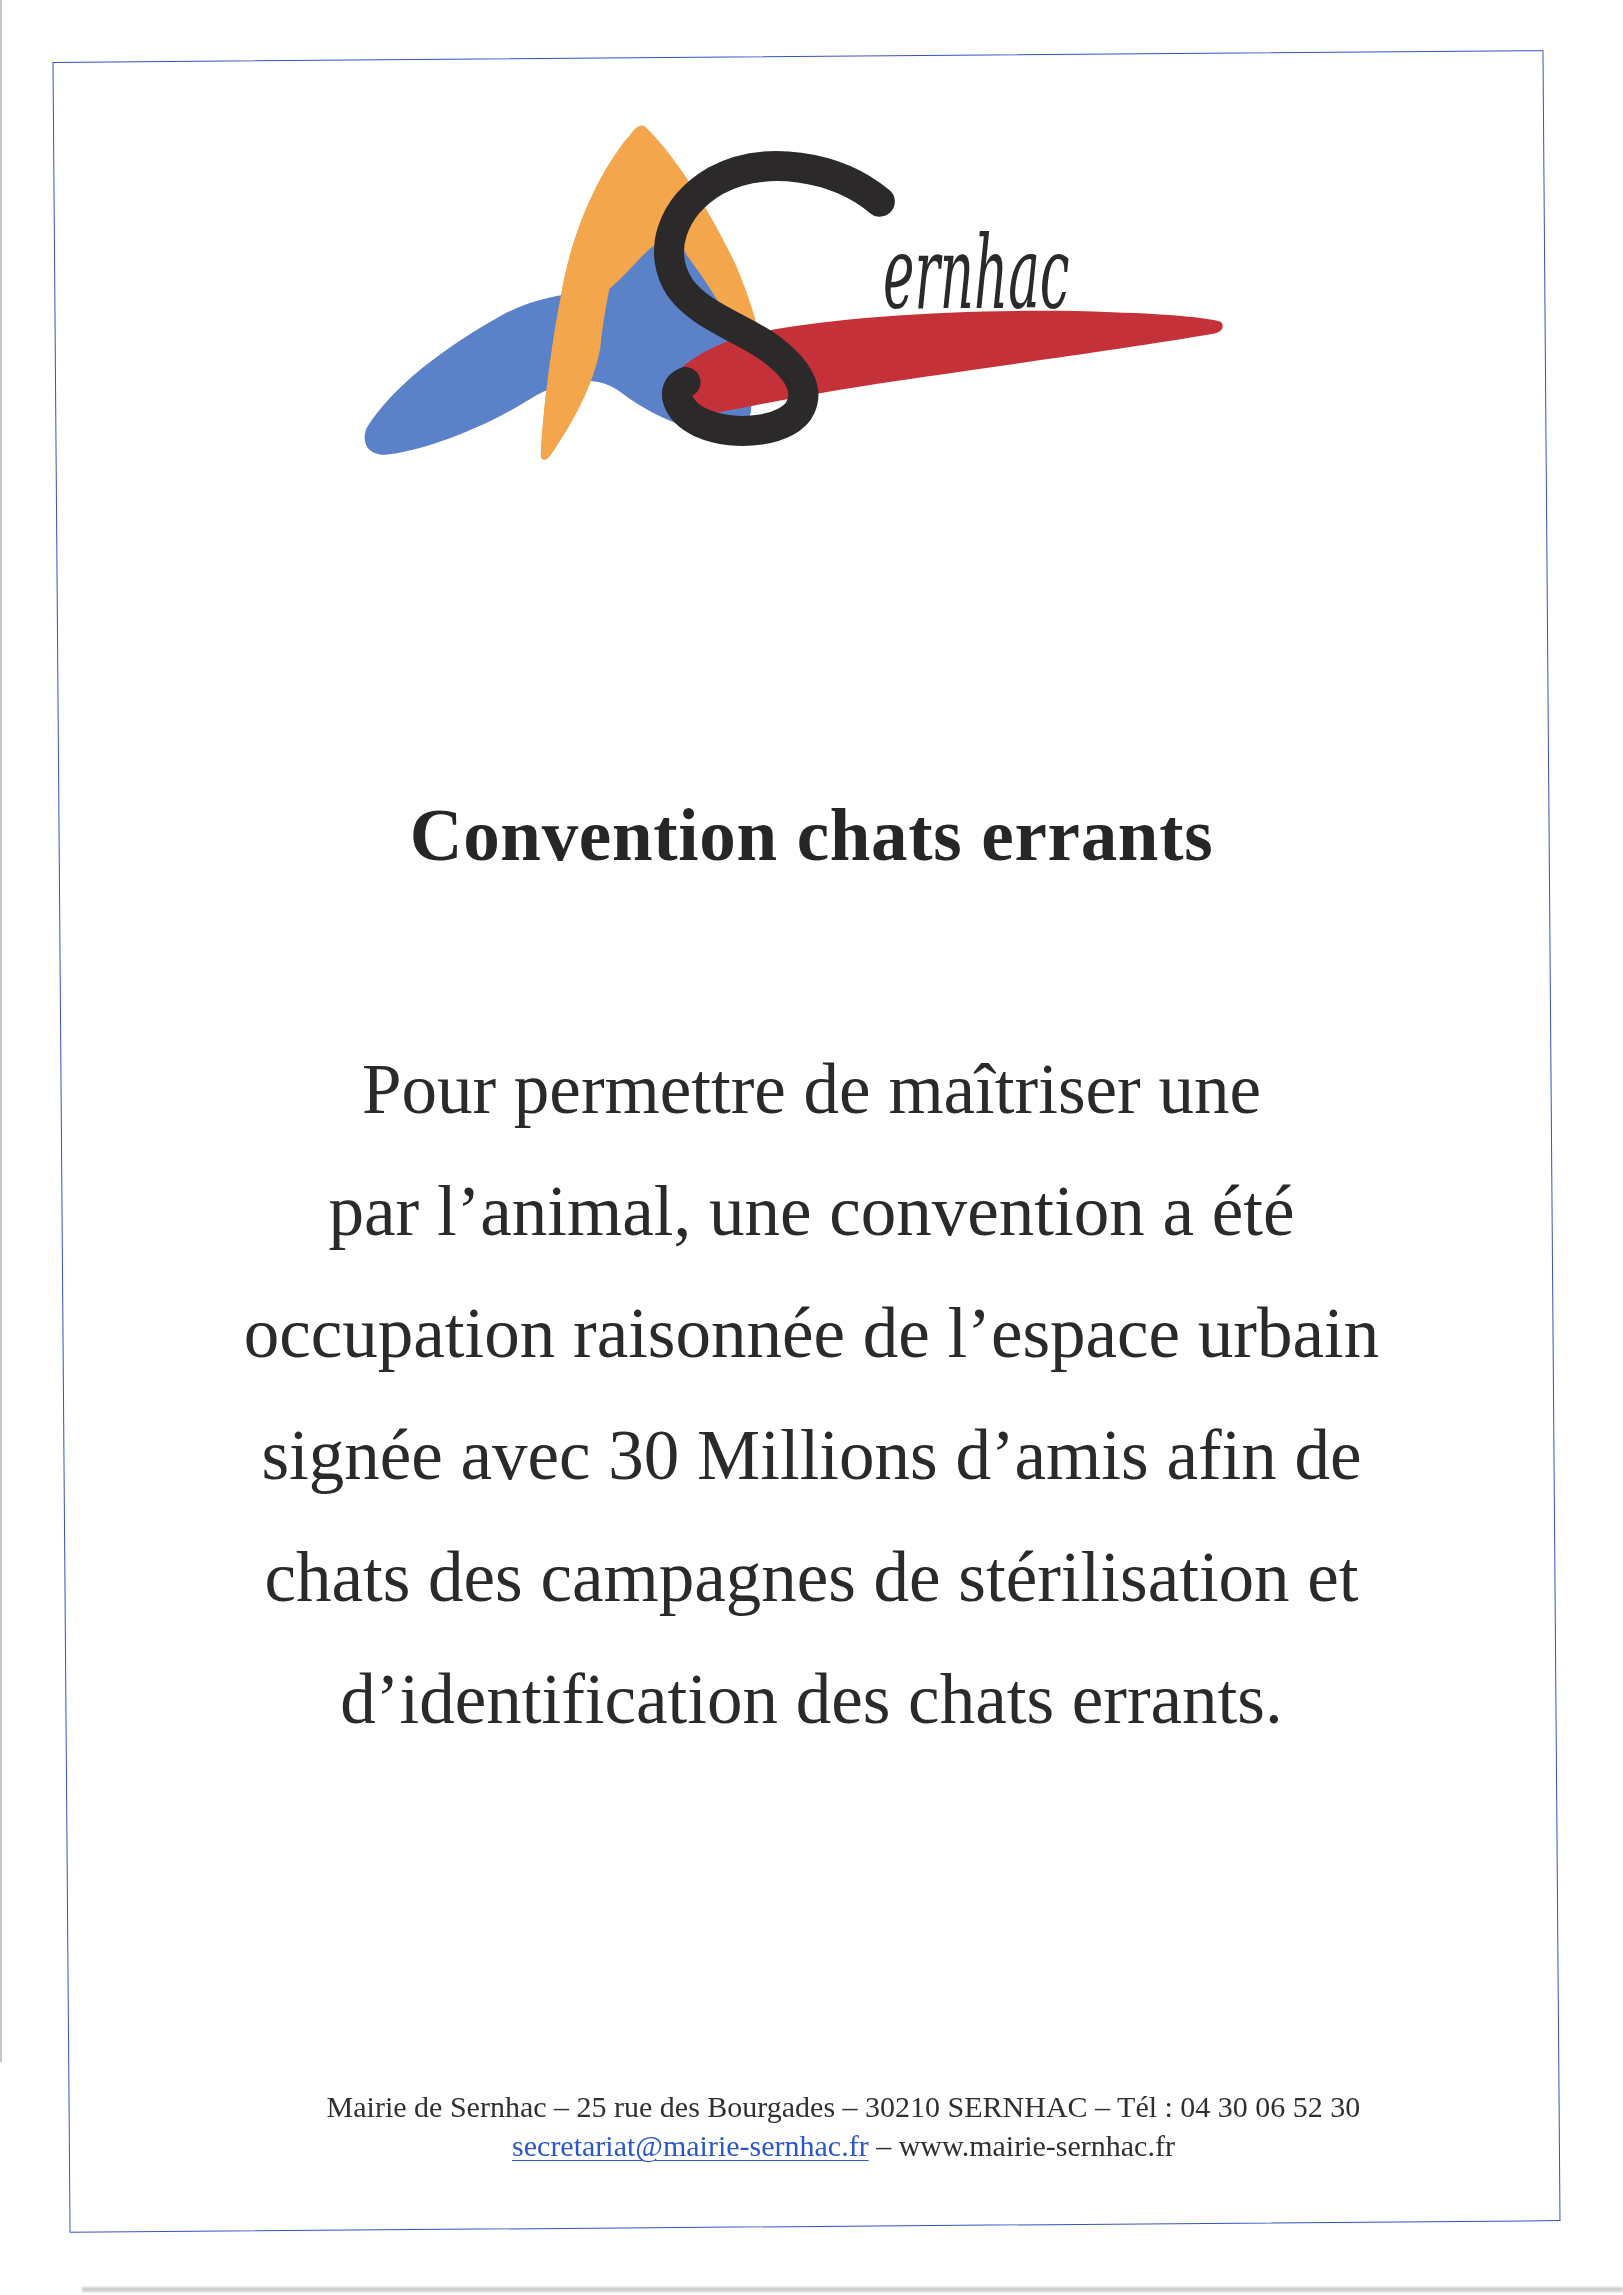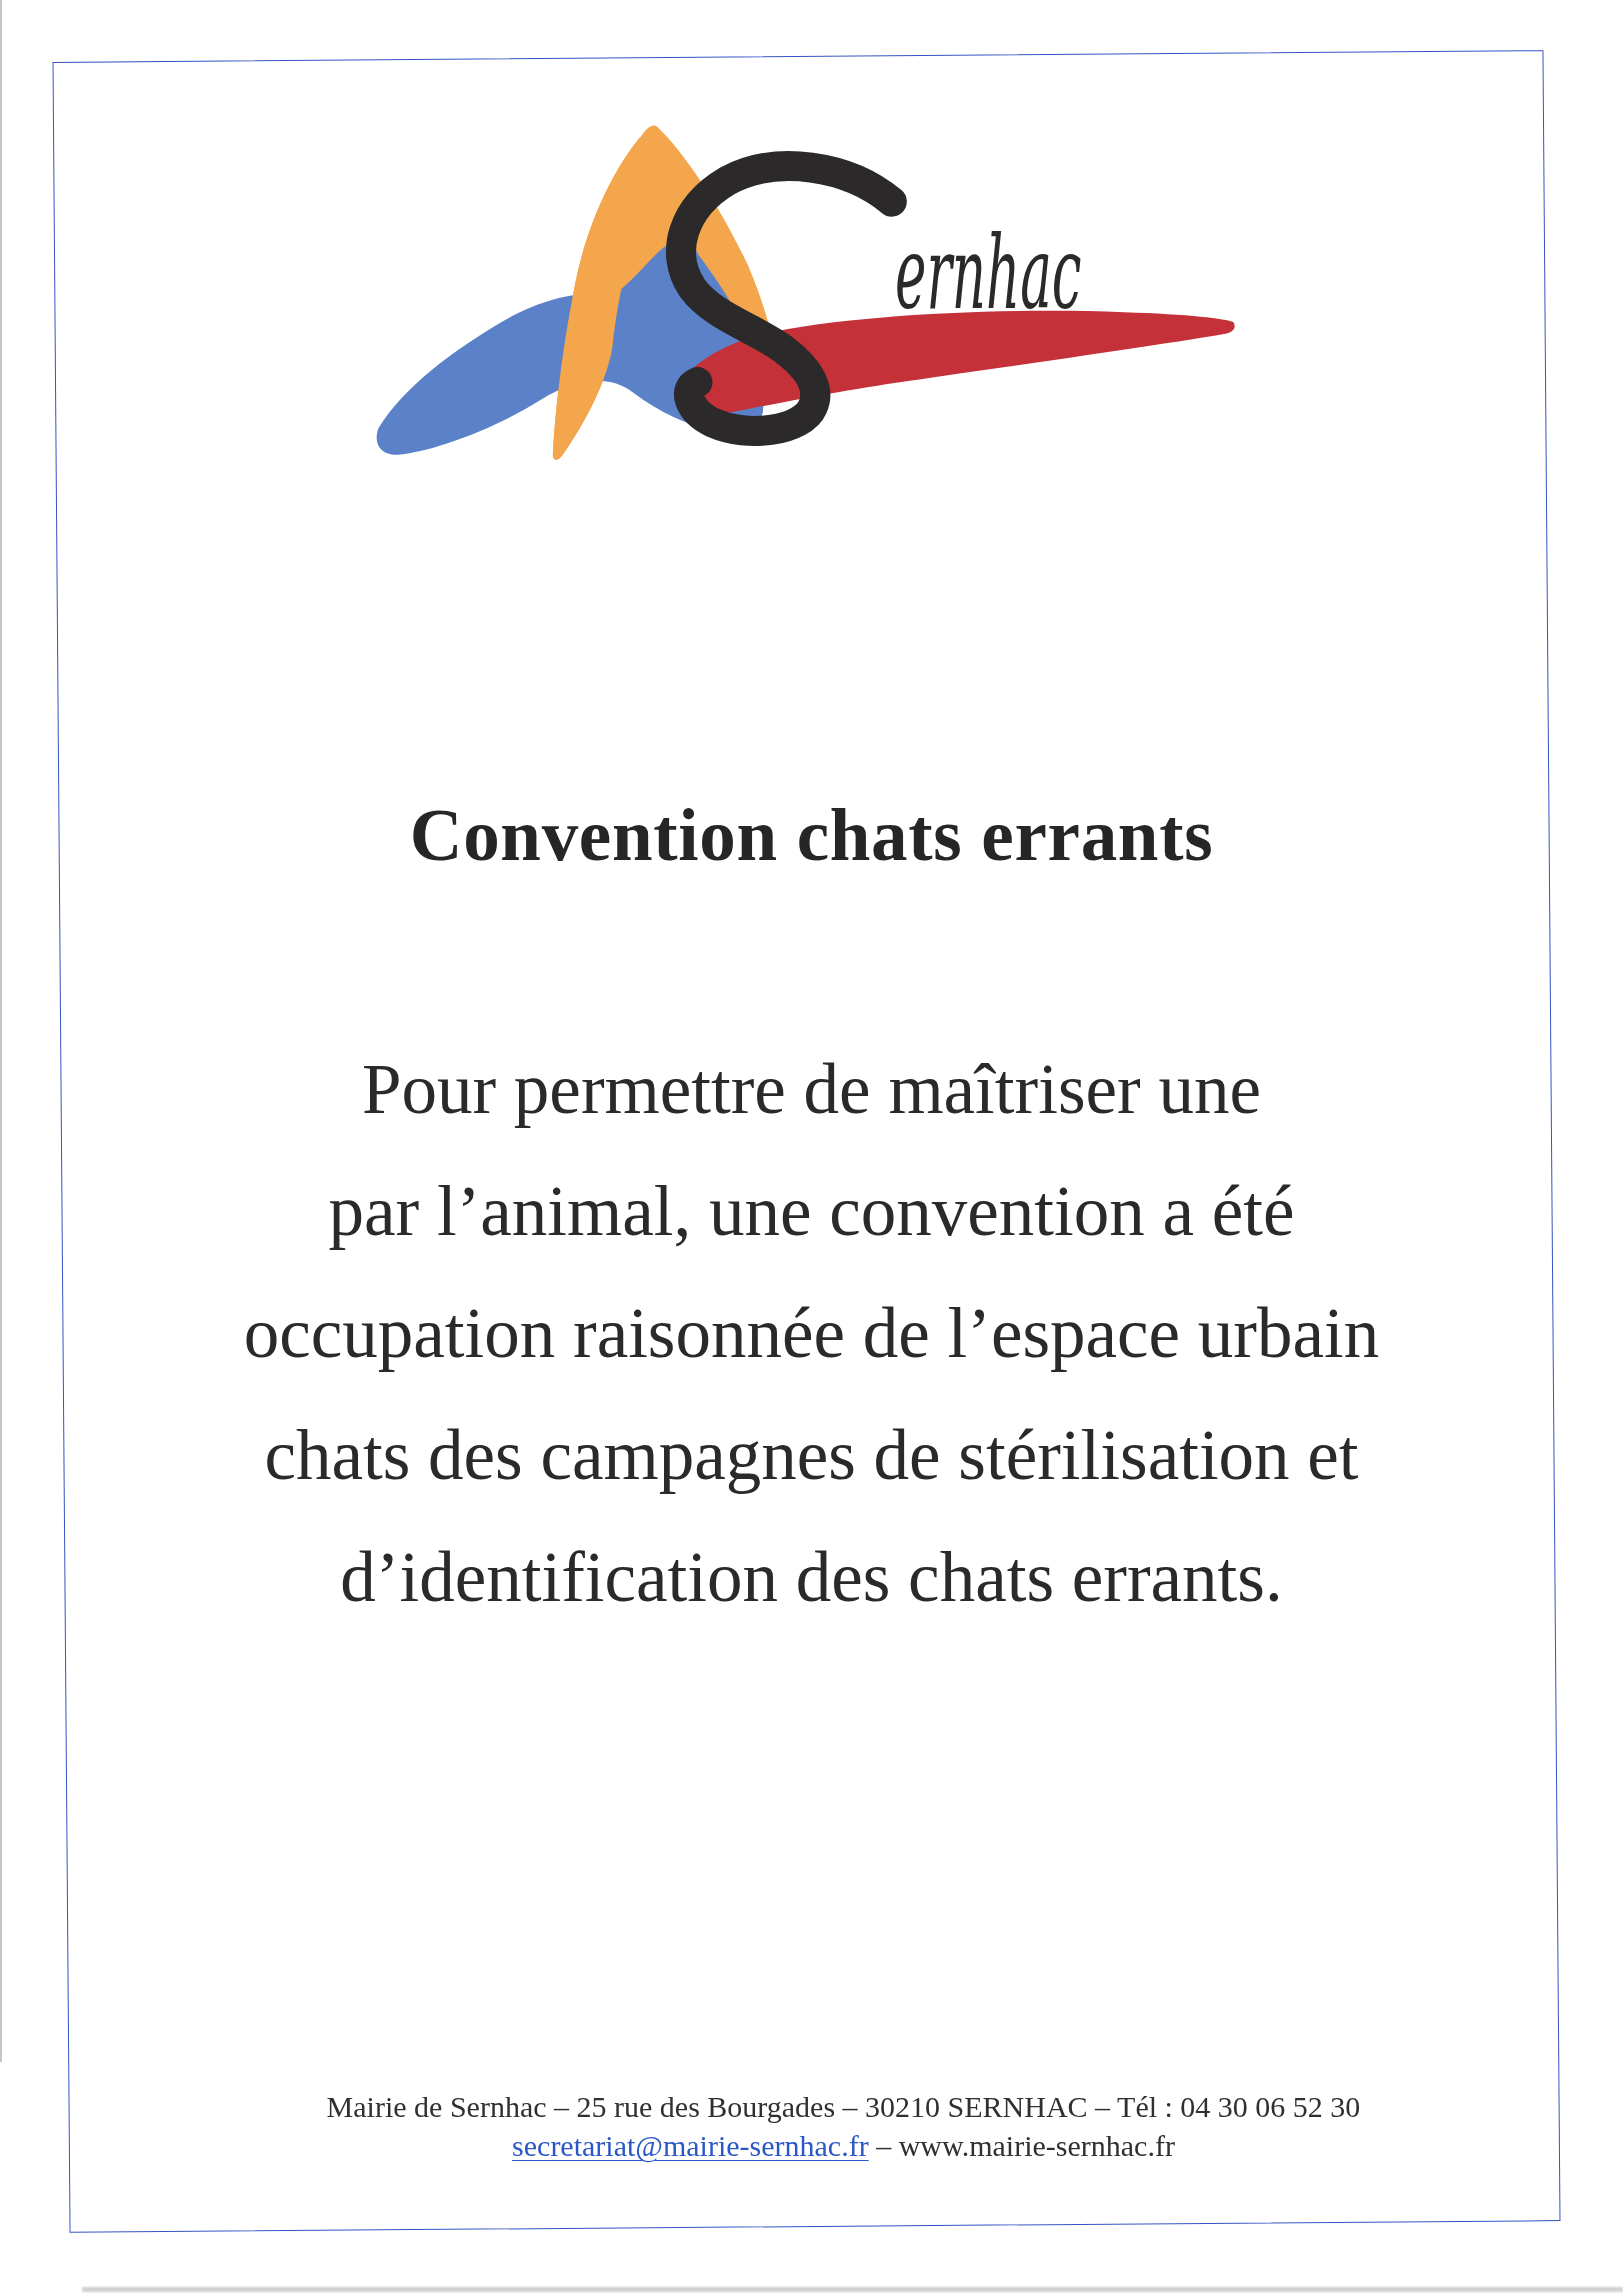--- a/index.html
+++ b/index.html
@@ -39,21 +39,21 @@
   .scan-bottom {
     position: absolute;
     left: 82px; top: 2287px;
     width: 1541px; height: 4.6px;
     background: #c4c4c4;
     opacity: 0.8;
     filter: blur(1.3px);
   }
   .logo {
     position: absolute;
-    left: 352px;
+    left: 340px;
     top: 98px;
     width: 916px;
     height: 380px;
   }
   .logo svg { display: block; width: 100%; height: 100%; }
   .logo .wordmark {
     font-family: "DejaVu Serif", serif;
     font-style: italic;
     font-weight: 500;
   }
@@ -165,20 +165,21 @@
       <text class="wordmark" x="830" y="320" font-size="155" textLength="285" lengthAdjust="spacingAndGlyphs" fill="#2B292A">ernhac</text>
     </svg>
   </div>
 
   <div class="title">Convention chats errants</div>
 
   <div class="body-text">
     <div>Pour permettre de maîtriser une</div>
     <div>par l’animal, une convention a été</div>
     <div>occupation raisonnée de l’espace urbain</div>
+    <div>signée avec 30 Millions d’amis afin de</div>
     <div>chats des campagnes de stérilisation et</div>
     <div>d’identification des chats errants.</div>
   </div>
 
   <div class="footer">
     <div>Mairie de Sernhac – 25 rue des Bourgades – 30210 SERNHAC – Tél : 04 30 06 52 30</div>
     <div>
       <a href="#">secretariat@mairie-sernhac.fr</a><span class="sep"> – </span><span>www.mairie-sernhac.fr</span>
     </div>
   </div>

